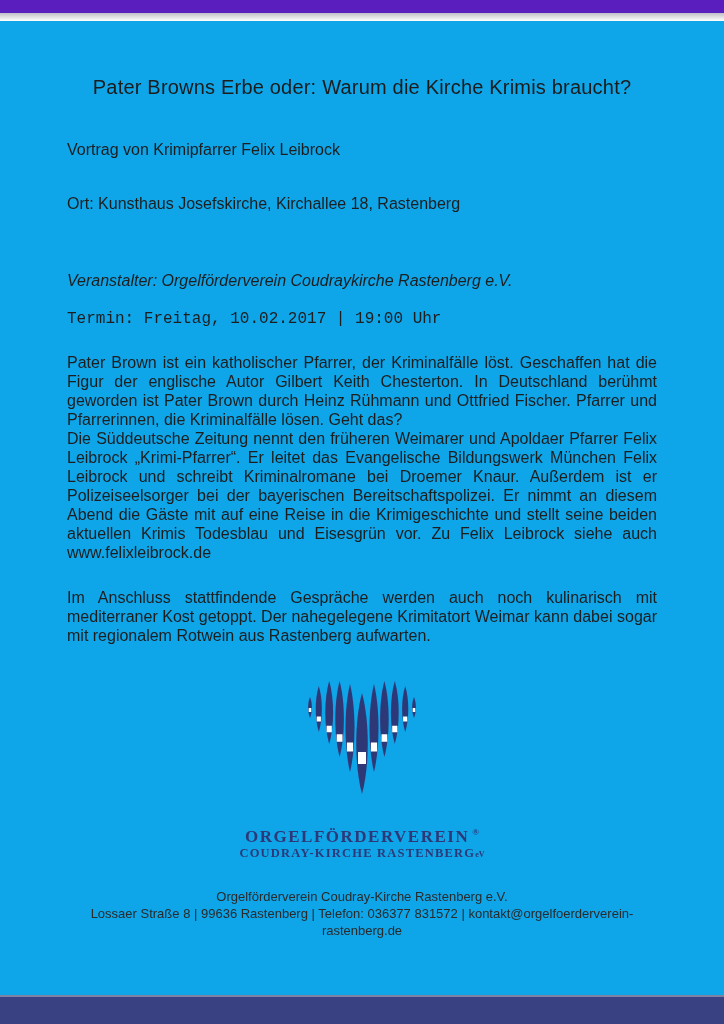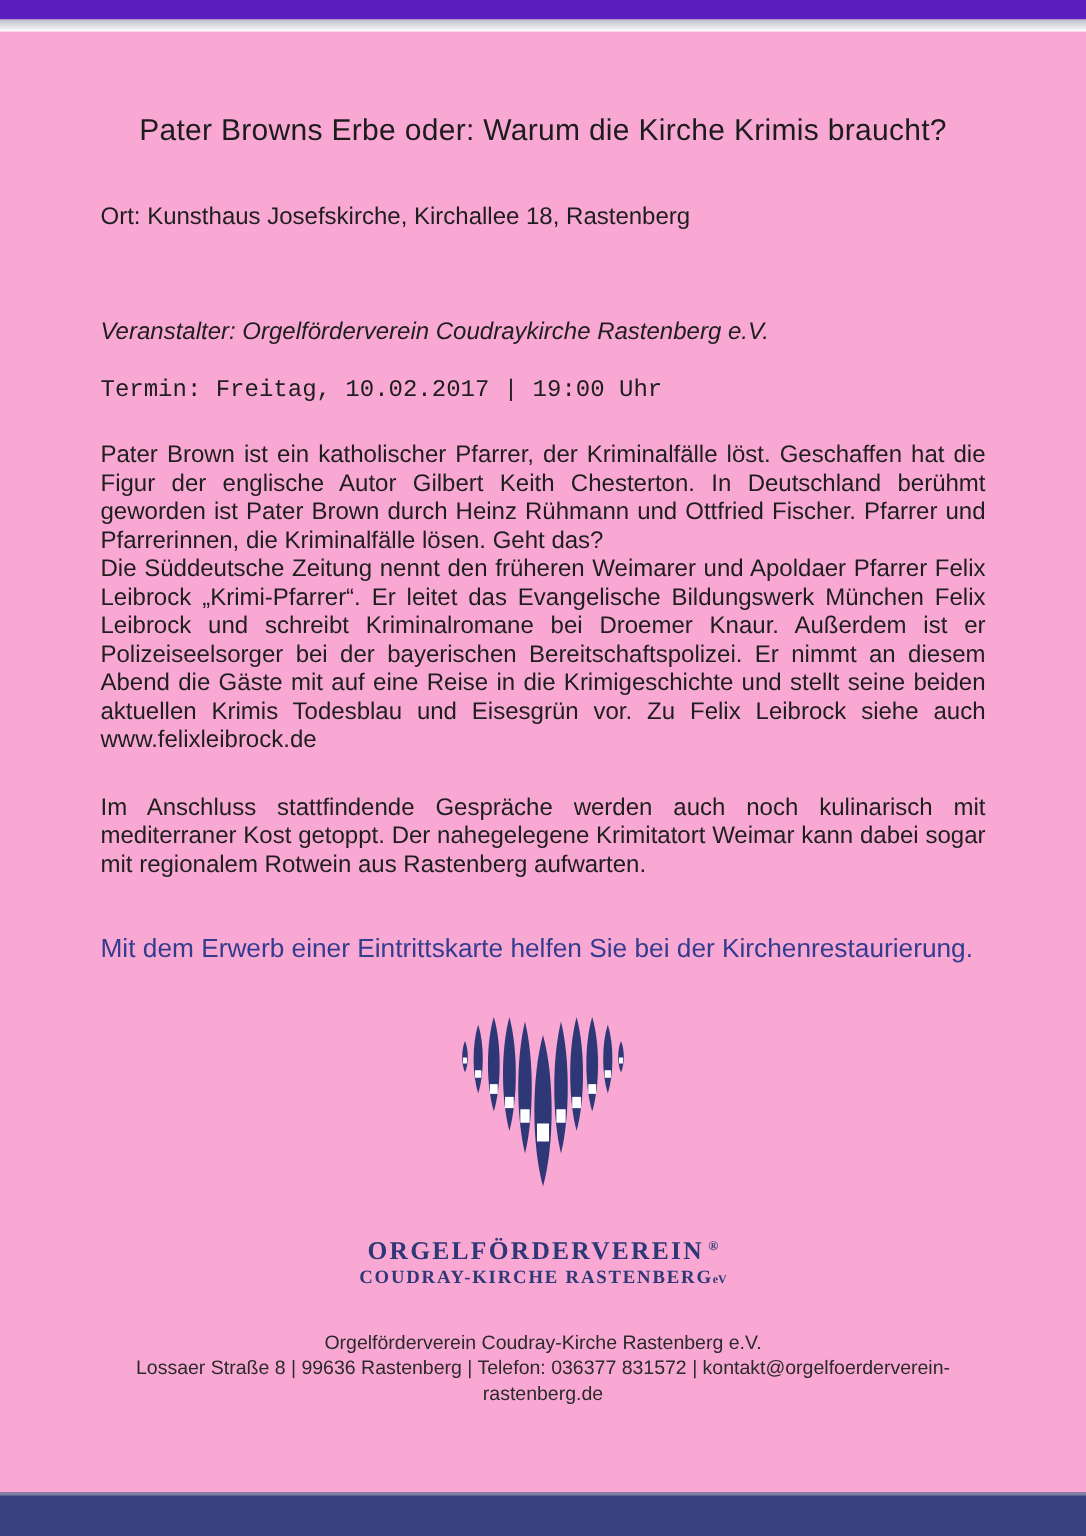--- a/index.html
+++ b/index.html
@@ -9,21 +9,21 @@
     --highlight: #333c8e;
     --text: #1e1e1e;
   }
   * { margin: 0; padding: 0; box-sizing: border-box; }
   html, body { background: #e9e9e9; }
   .page {
     position: relative;
     width: 724px;
     height: 1024px;
     margin: 0 auto;
-    background: #f9a8d4;
+    background: #0ea5e9;
     font-family: "Liberation Sans", sans-serif;
     color: var(--text);
     overflow: hidden;
   }
   .top-bar {
     width: 100%;
     height: 13px;
     background: var(--top-bar);
   }
   .top-bar-shadow {
@@ -131,29 +131,29 @@
 
 <div class="page">
 
   <div class="top-bar"></div>
   <div class="top-bar-shadow"></div>
 
   <div class="content">
 
     <h1 class="title">Pater Browns Erbe oder: Warum die Kirche Krimis braucht?</h1>
 
+    <p class="info-line line-speaker">Vortrag von Krimipfarrer Felix Leibrock</p>
     <p class="info-line line-location">Ort: Kunsthaus Josefskirche, Kirchallee 18, Rastenberg</p>
     <p class="info-line line-organizer">Veranstalter: Orgelförderverein Coudraykirche Rastenberg e.V.</p>
     <p class="info-line line-date">Termin: Freitag, 10.02.2017 | 19:00 Uhr</p>
 
     <p class="body-text para-first">Pater Brown ist ein katholischer Pfarrer, der Kriminalfälle löst. Geschaffen hat die Figur der englische Autor Gilbert Keith Chesterton. In Deutschland berühmt geworden ist Pater Brown durch Heinz Rühmann und Ottfried Fischer. Pfarrer und Pfarrerinnen, die Kriminalfälle lösen. Geht das?</p>
     <p class="body-text para-cont">Die Süddeutsche Zeitung nennt den früheren Weimarer und Apoldaer Pfarrer Felix Leibrock „Krimi-Pfarrer“. Er leitet das Evangelische Bildungswerk München Felix Leibrock und schreibt Kriminalromane bei Droemer Knaur. Außerdem ist er Polizeiseelsorger bei der bayerischen Bereitschaftspolizei. Er nimmt an diesem Abend die Gäste mit auf eine Reise in die Krimigeschichte und stellt seine beiden aktuellen Krimis Todesblau und Eisesgrün vor. Zu Felix Leibrock siehe auch www.felixleibrock.de</p>
     <p class="body-text para-last">Im Anschluss stattfindende Gespräche werden auch noch kulinarisch mit mediterraner Kost getoppt. Der nahegelegene Krimitatort Weimar kann dabei sogar mit regionalem Rotwein aus Rastenberg aufwarten.</p>
 
-    <p class="highlight-line">Mit dem Erwerb einer Eintrittskarte helfen Sie bei der Kirchenrestaurierung.</p>
 
     <div class="logo-block">
       <div class="logo-heart">
         <svg width="116" height="122" viewBox="0 0 116 122" xmlns="http://www.w3.org/2000/svg" aria-hidden="true">
           <path class="pipe" d="M6 20 C8.5 26, 8.5 35, 6 41 C3.5 35, 3.5 26, 6 20 Z"></path>
           <rect class="mouth" x="4.7" y="31" width="2.6" height="4"></rect>
           <path class="pipe" d="M14.8 9 C18.9 22, 18.9 42, 14.8 55 C10.7 42, 10.7 22, 14.8 9 Z"></path>
           <rect class="mouth" x="12.7" y="39.5" width="4.2" height="5"></rect>
           <path class="pipe" d="M25.2 4 C30.4 21.6, 30.4 49.4, 25.2 67 C20 49.4, 20 21.6, 25.2 4 Z"></path>
           <rect class="mouth" x="22.6" y="48.75" width="5.2" height="6.5"></rect>

